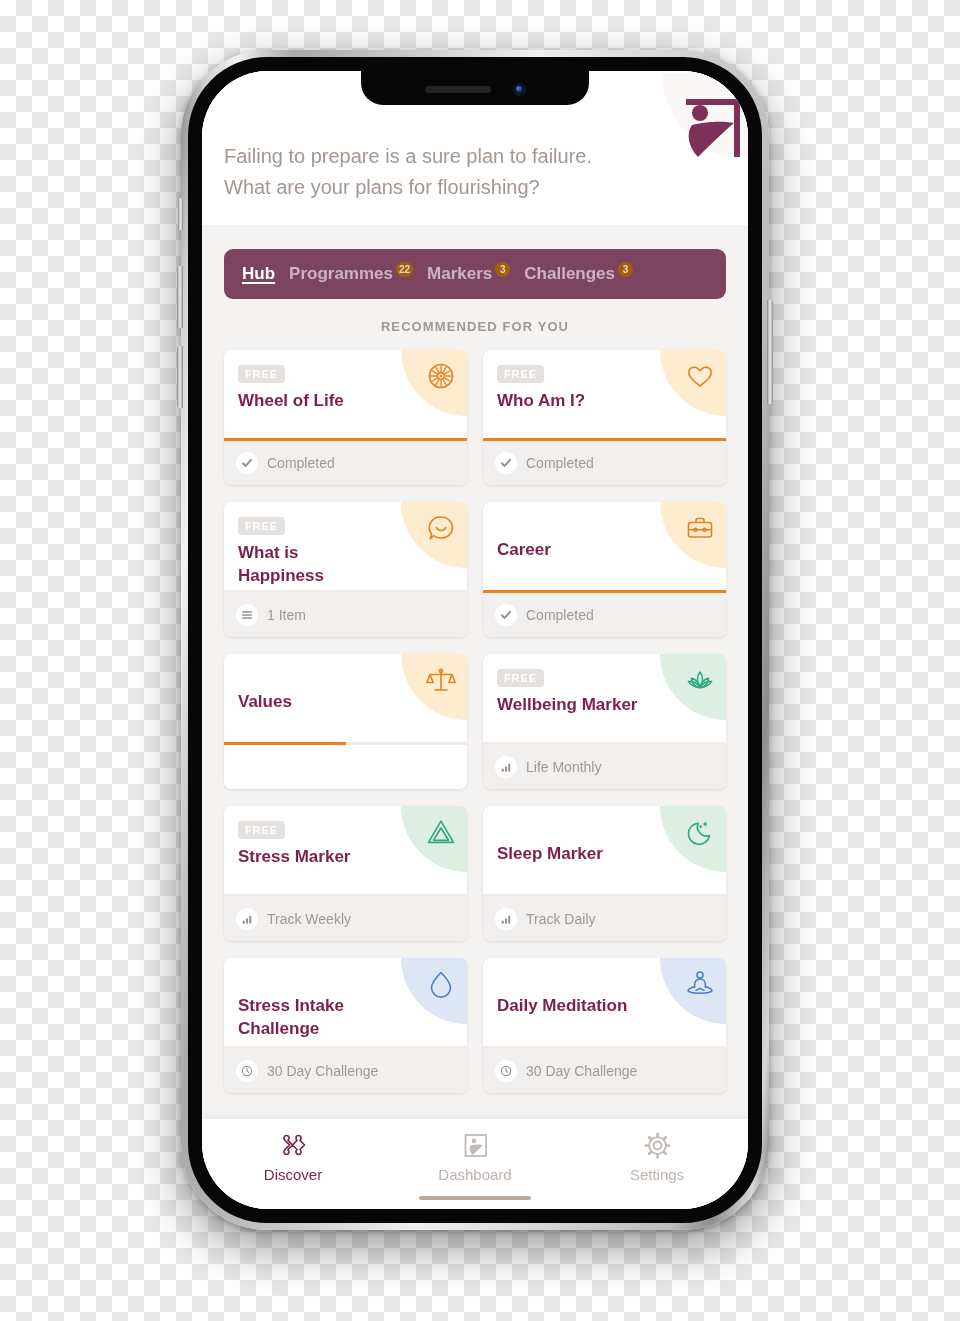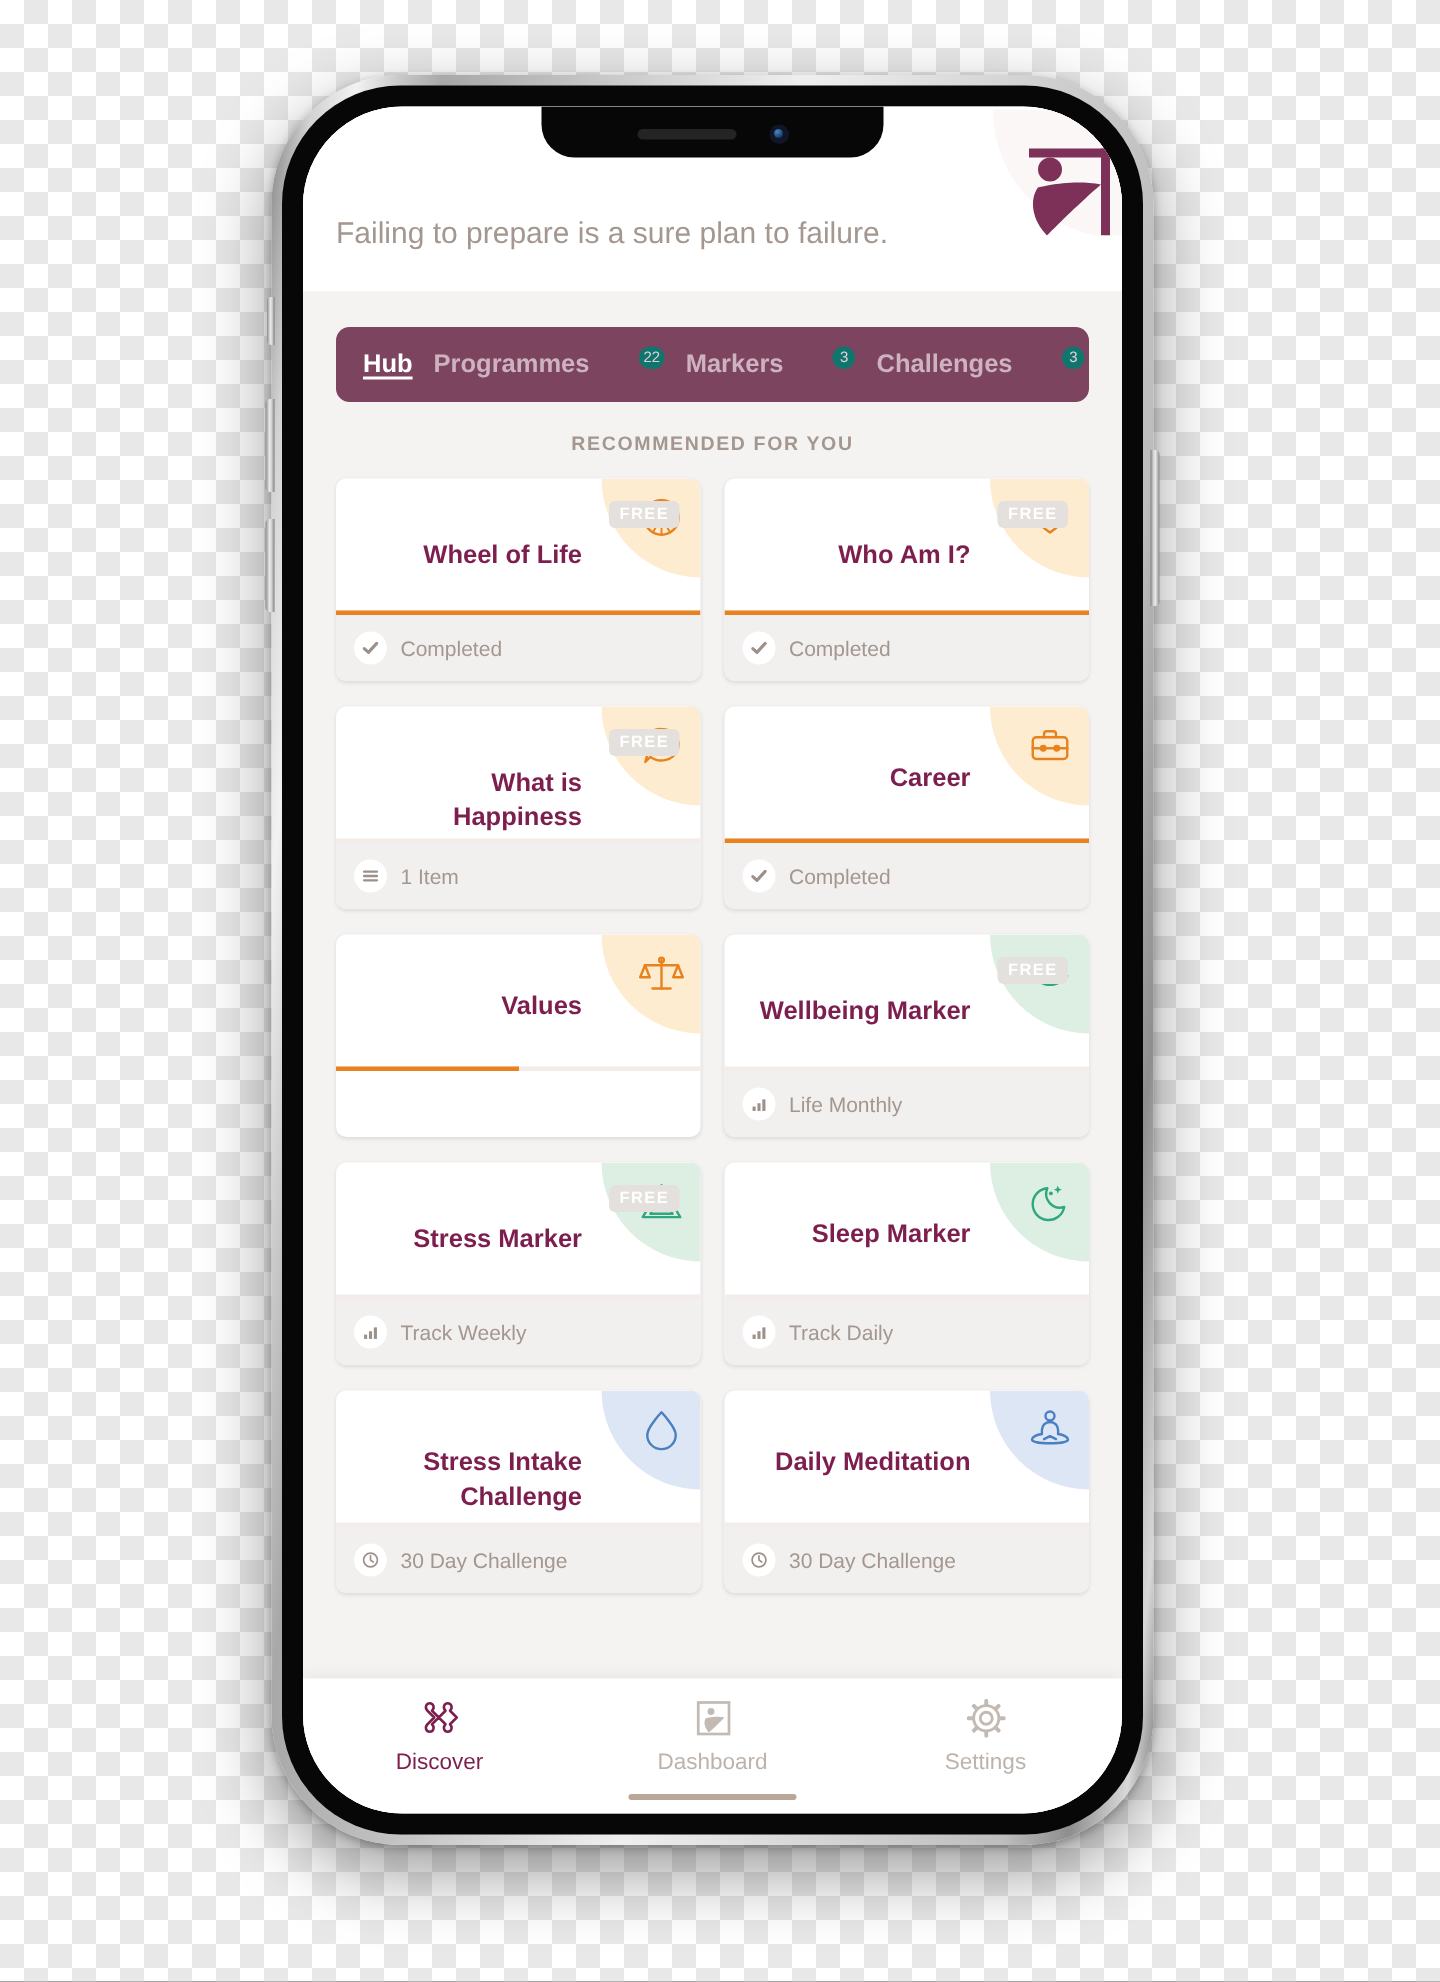--- a/index.html
+++ b/index.html
@@ -86,33 +86,33 @@
 
   
   #tabbar {
     margin: 24px 22px 0 22px; background: #7d4460; border-radius: 9px;
     padding: 15px 18px; display: flex; align-items: center; gap: 14px; flex: none;
   }
   .tab { display: flex; align-items: flex-start; gap: 3px; cursor: pointer; }
   .tab-label { font-size: 17px; font-weight: bold; color: #cdb2c0; white-space: nowrap; }
   .tab.active .tab-label { color: #ffffff; text-decoration: underline; text-underline-offset: 3px; text-decoration-thickness: 2px; }
   .tab-badge {
-    min-width: 15px; height: 15px; padding: 0 3px; border-radius: 9px; background: #0f766e;
-    color: #e3cfda; font-size: 10px; font-weight: normal; display: flex;
-    align-items: center; justify-content: center; margin-top: -2px; margin-left: 30px;
+    min-width: 15px; height: 15px; padding: 0 3px; border-radius: 9px; background: #a16207;
+    color: #e3cfda; font-size: 10px; font-weight: bold; display: flex;
+    align-items: center; justify-content: center; margin-top: -2px;
   }
 
   
   #body { flex: 1; overflow: hidden; padding: 0 22px; position: relative; }
   #section-title {
     text-align: center; font-size: 13px; font-weight: bold; letter-spacing: 1.1px;
     color: #a39790; padding: 20px 0 16px 0;
   }
 
-  .card-grid { display: grid; grid-template-columns: 1fr 1fr; gap: 17px 16px; text-align: right; }
+  .card-grid { display: grid; grid-template-columns: 1fr 1fr; gap: 17px 16px; }
 
   .card {
     background: #ffffff; border-radius: 7px; overflow: hidden; position: relative;
     box-shadow: 0 1px 3px rgba(0,0,0,.10); cursor: pointer; display: flex; flex-direction: column;
   }
   .card-top { position: relative; height: 88px; padding: 14px 14px 0 14px; overflow: hidden; }
   .corner-blob {
     position: absolute; right: 0; top: 0; width: 66px; height: 66px;
     border-bottom-left-radius: 66px;
   }
@@ -185,20 +185,21 @@
             <svg width="86" height="86" viewBox="0 0 86 86">
               <path d="M0 0 H86 V86 A86 86 0 0 1 0 0 Z" fill="#faf7f6"></path>
               <path d="M18 26 H78 V32 H24 V26 Z" fill="#7d3158"></path>
               <rect x="72" y="26" width="6" height="58" fill="#7d3158"></rect>
               <circle cx="38" cy="40" r="8" fill="#7d3158"></circle>
               <path d="M30 52 C30 52 52 46 72 50 C58 62 44 76 36 84 C26 74 24 60 30 52 Z" fill="#7d3158"></path>
             </svg>
           </div>
           <div id="subtext">
             <span>Failing to prepare is a sure plan to failure.</span><br>
+            <span>What are your plans for flourishing?</span>
           </div>
         </div>
 
         <div id="tabbar">
             <div class="tab active">
               <span class="tab-label">Hub</span>
             </div>
             <div class="tab">
               <span class="tab-label">Programmes</span>
               <span class="tab-badge">22</span>

